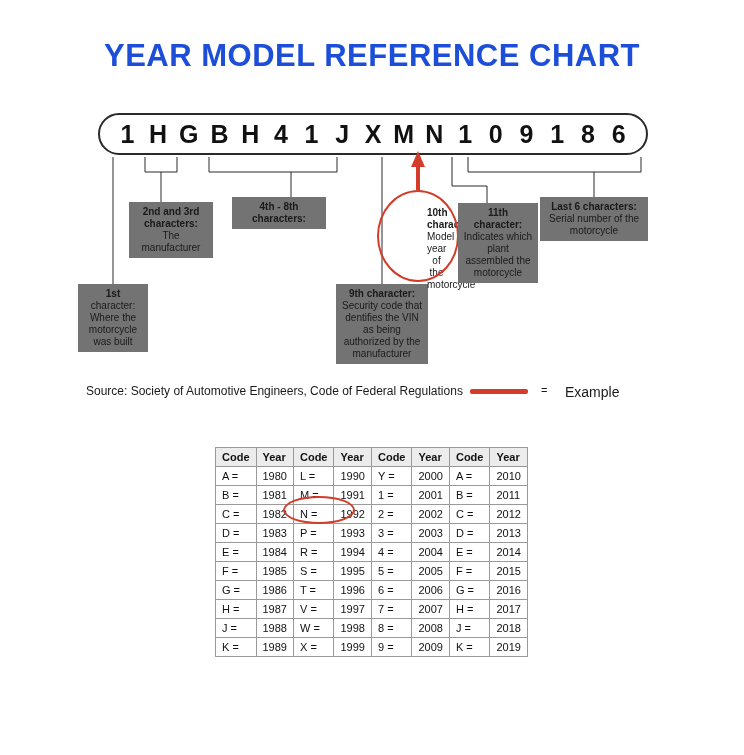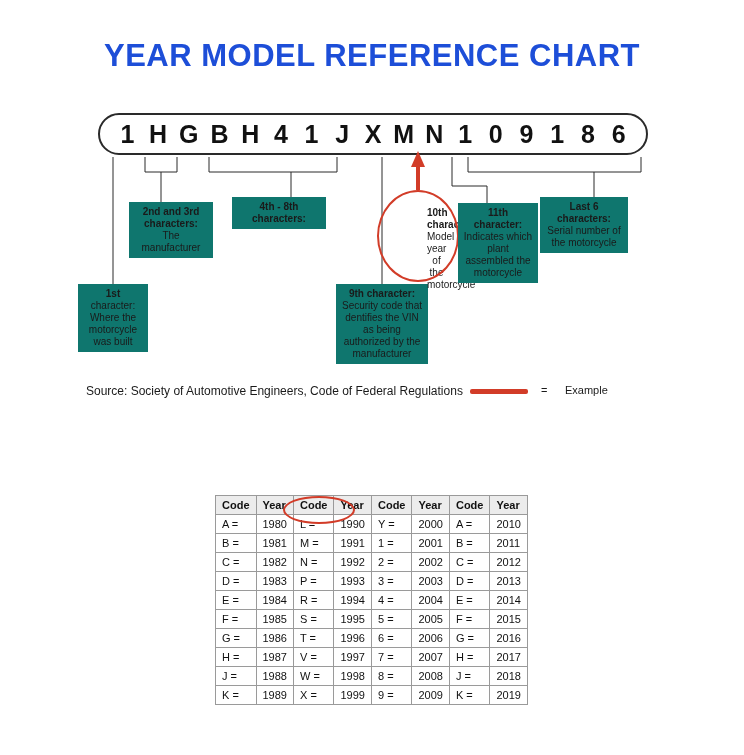--- a/index.html
+++ b/index.html
@@ -66,37 +66,37 @@
     left: 0;
     top: 0;
     width: 744px;
     height: 755px;
     pointer-events: none;
   }
 
   
   .callout {
     position: absolute;
-    background: #0f766e;
+    background: #737373;
     color: #1a1a1a;
     font-size: 10px;
     line-height: 12px;
     text-align: center;
     padding: 4px 5px;
     box-sizing: border-box;
   }
   .callout b { font-weight: bold; }
 
   #callout-1  { left: 78px;  top: 284px; width: 70px; }
   #callout-23 { left: 129px; top: 202px; width: 84px; }
   #callout-48 { left: 232px; top: 197px; width: 94px; }
   #callout-9  { left: 336px; top: 284px; width: 92px; }
   #callout-10 { left: 383px; top: 203px; width: 68px; background: transparent; padding-left: 44px; }
   #callout-11 { left: 458px; top: 203px; width: 80px; }
-  #callout-last6 { left: 540px; top: 197px; width: 88px; }
+  #callout-last6 { left: 540px; top: 197px; width: 108px; }
 
   
   #circle-10 {
     position: absolute;
     left: 377px;
     top: 190px;
     width: 82px;
     height: 92px;
     border: 2.5px solid #d23c28;
     border-radius: 50%;
@@ -124,30 +124,29 @@
     position: absolute;
     left: 541px;
     top: 384px;
     font-size: 11px;
     color: #1a1a1a;
   }
   #legend-label {
     position: absolute;
     left: 565px;
     top: 384px;
-    font-size: 11px;
+    font-size: 14px;
     color: #1a1a1a;
   }
 
   
   #year-table-wrap {
     position: absolute;
     left: 215px;
     top: 447px;
-    margin-top: 48px;
   }
   table#year-table {
     border-collapse: collapse;
     font-size: 11px;
     color: #111111;
   }
   table#year-table th,
   table#year-table td {
     border: 1px solid #9a9a9a;
     padding: 3px 6px;

